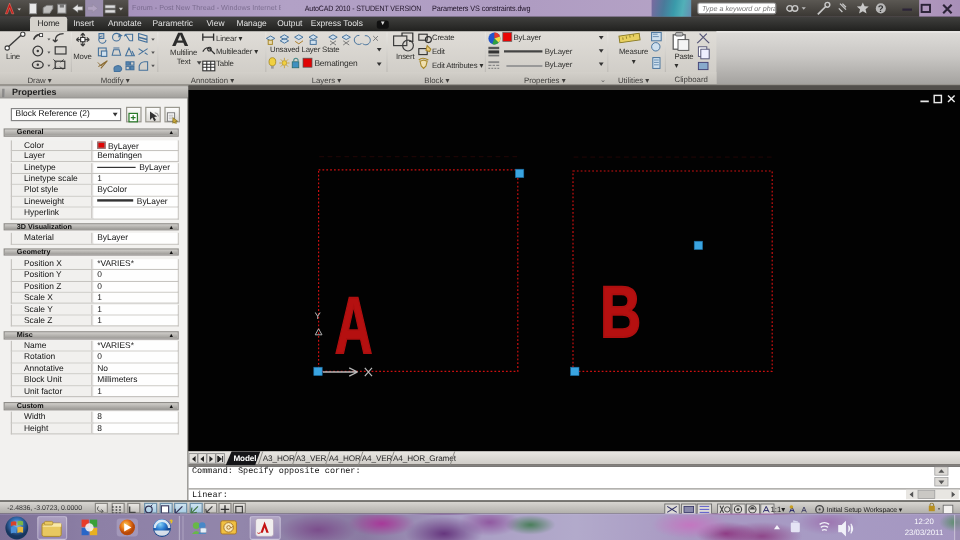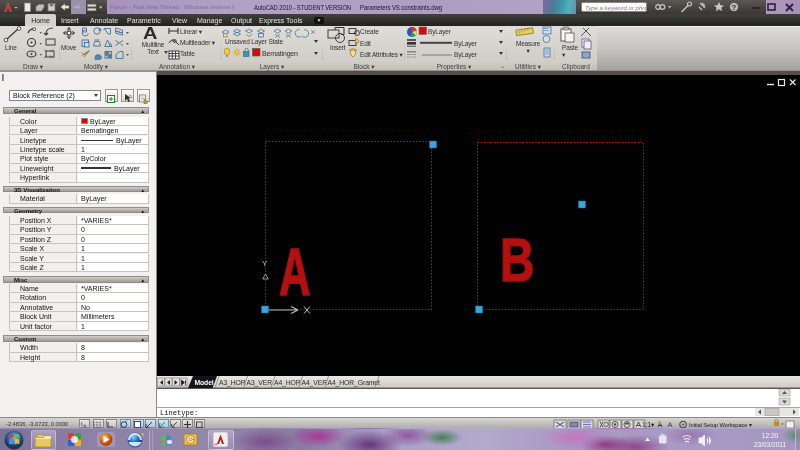--- a/index.html
+++ b/index.html
@@ -292,20 +292,21 @@
   <rect x="5" y="1" width="6" height="3" rx="1" fill="#bbb" stroke="#555" stroke-width=".7"></rect>
   <rect x="7" y="7" width="9" height="9" fill="#f4f4f4" stroke="#555" stroke-width=".8"></rect>
   <path d="M25 2 l6 6 m0 -6 l-6 6 m0 0 l-2 2 m8 -2 l2 2" stroke="#557" stroke-width="1"></path>
   <rect x="24" y="13" width="7" height="8" fill="#fff" stroke="#557" stroke-width=".8"></rect>
   <rect x="26" y="15" width="7" height="8" fill="#eef" stroke="#557" stroke-width=".8"></rect>
   <rect x="24" y="26" width="8" height="6" fill="#8ac" stroke="#447" stroke-width=".8"></rect>
 </svg>
 <div class="abs rtext" style="left:562px;top:44px;">Paste<br>▾</div>
 
 <div class="abs" id="palette">
+  <div class="abs" id="palhead">Properties</div>
   <div class="abs" style="left:2px;top:2px;width:2px;height:7px;border-left:1px solid #777;border-right:1px solid #999;"></div>
   <div class="abs" id="combo">Block Reference (2)<span style="position:absolute;right:2px;top:3px;width:0;height:0;border-left:2.5px solid transparent;border-right:2.5px solid transparent;border-top:3.5px solid #333;"></span></div>
   <div class="abs palbtn" style="left:105px;"><svg width="11" height="11">
         <rect x="1.5" y="2.5" width="7" height="7" fill="#fff" stroke="#2a7a2a" stroke-width="1"></rect>
         <path d="M5 4 l0 4 M3 6 l4 0" stroke="#2a7a2a" stroke-width="1"></path>
       </svg></div>
   <div class="abs palbtn" style="left:121px;"><svg width="11" height="11">
         <path d="M3 1 l0 7 2 -2 1.5 3 1.5 -1 -1.5 -2.5 2.5 -.5 z" fill="#333"></path>
         <path d="M7 2 q3 0 3 3" fill="none" stroke="#888" stroke-width=".8"></path>
       </svg></div>
@@ -471,23 +472,24 @@
         <text x="170.5" y="8.5">A4_HOR_Gramet</text>
       </g>
       <g stroke="#8a8884" stroke-width=".8">
         <path d="M58 12 L62 0 M86.5 12 L90.5 0 M114 12 L118 0 M141.5 12 L145.5 0 M167.5 12 L171.5 0 M218 12 L222 0"></path>
       </g>
     </g>
   </svg>
 </div>
 
 <div class="abs" id="cmdhist">
+  <div style="padding:0 0 0 3px;">Command: Specify opposite corner:</div>
 </div>
 <div class="abs" id="cmdline">
-    <div style="padding:1px 0 0 3px;">Linetype:</div>
+    <div style="padding:1px 0 0 3px;">Linear:</div>
   </div>
 <svg class="abs" width="20" height="30" style="left:778px;top:389px;">
   <rect x="1" y="0" width="11" height="7" fill="#dcdad6" stroke="#999" stroke-width=".6"></rect>
   <path d="M6.5 2 l2.5 3 -5 0 z" fill="#555"></path>
   <rect x="1" y="9" width="11" height="7" fill="#dcdad6" stroke="#999" stroke-width=".6"></rect>
   <path d="M6.5 14.5 l2.5 -3 -5 0 z" fill="#555"></path>
 </svg>
 <svg class="abs" width="45" height="9" style="left:755px;top:408px;">
   <rect x="0" y="0" width="44" height="8" fill="#e8e6e2"></rect>
   <path d="M3 4 l3 -2.5 0 5 z" fill="#555"></path>

